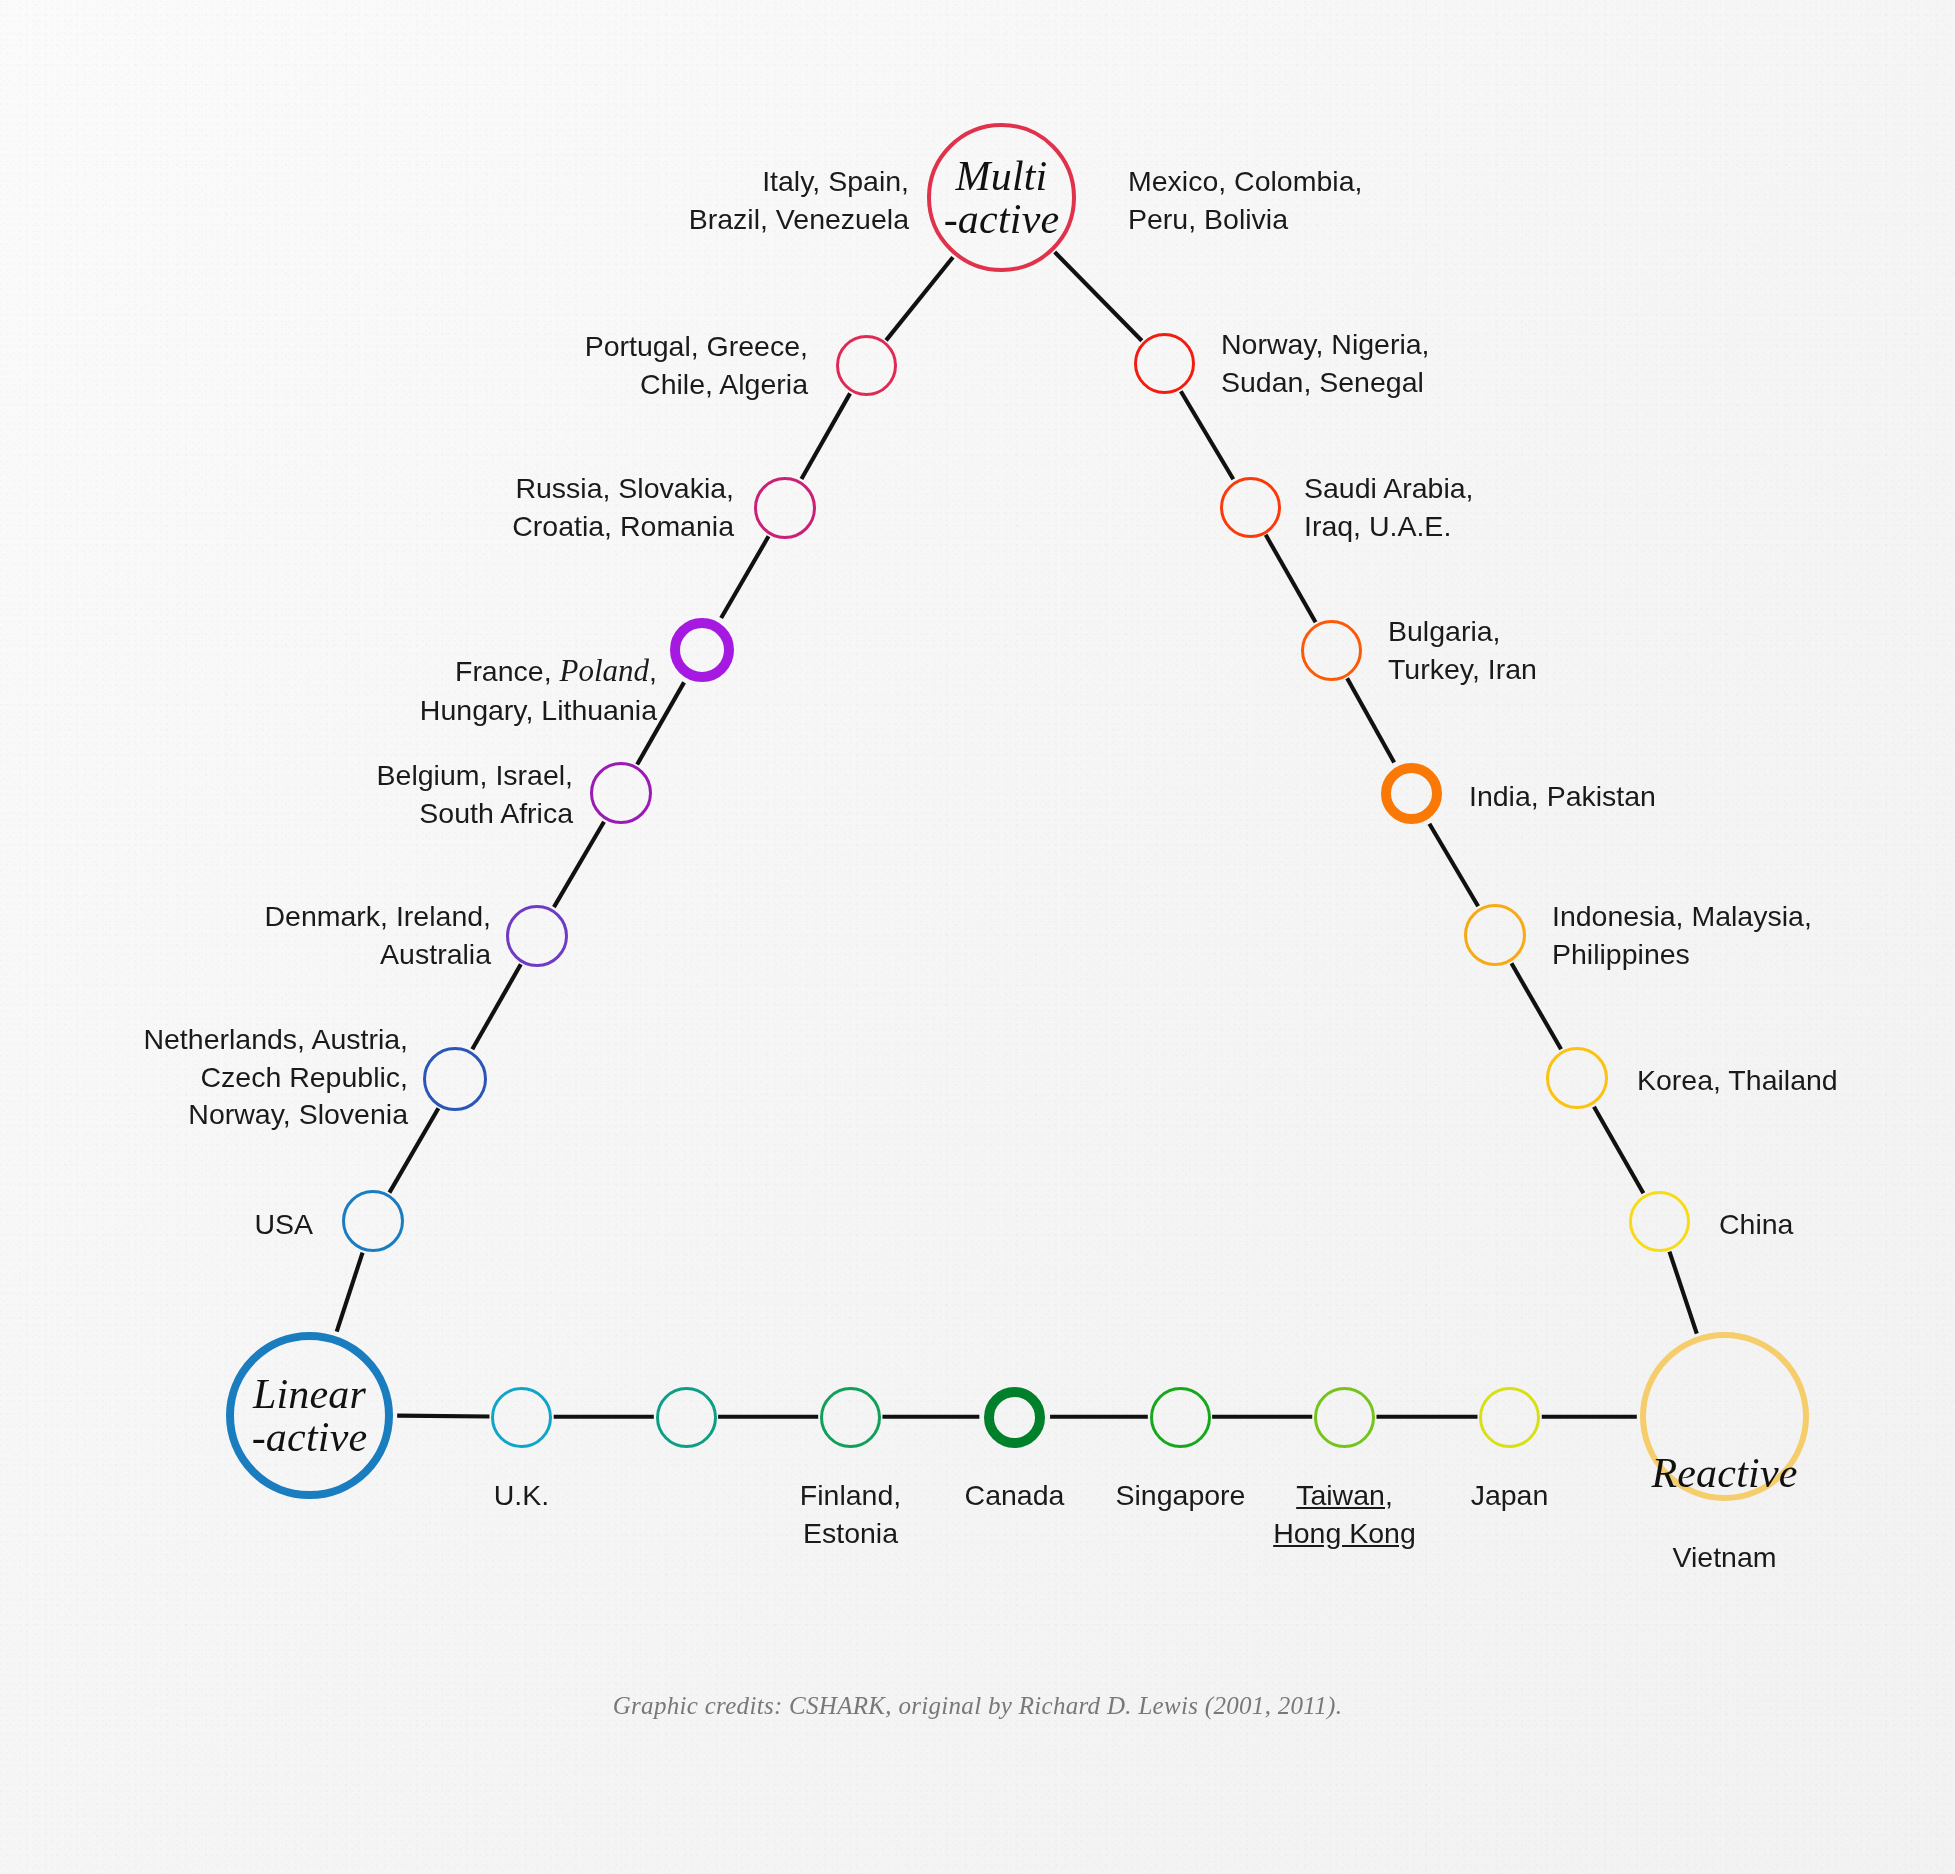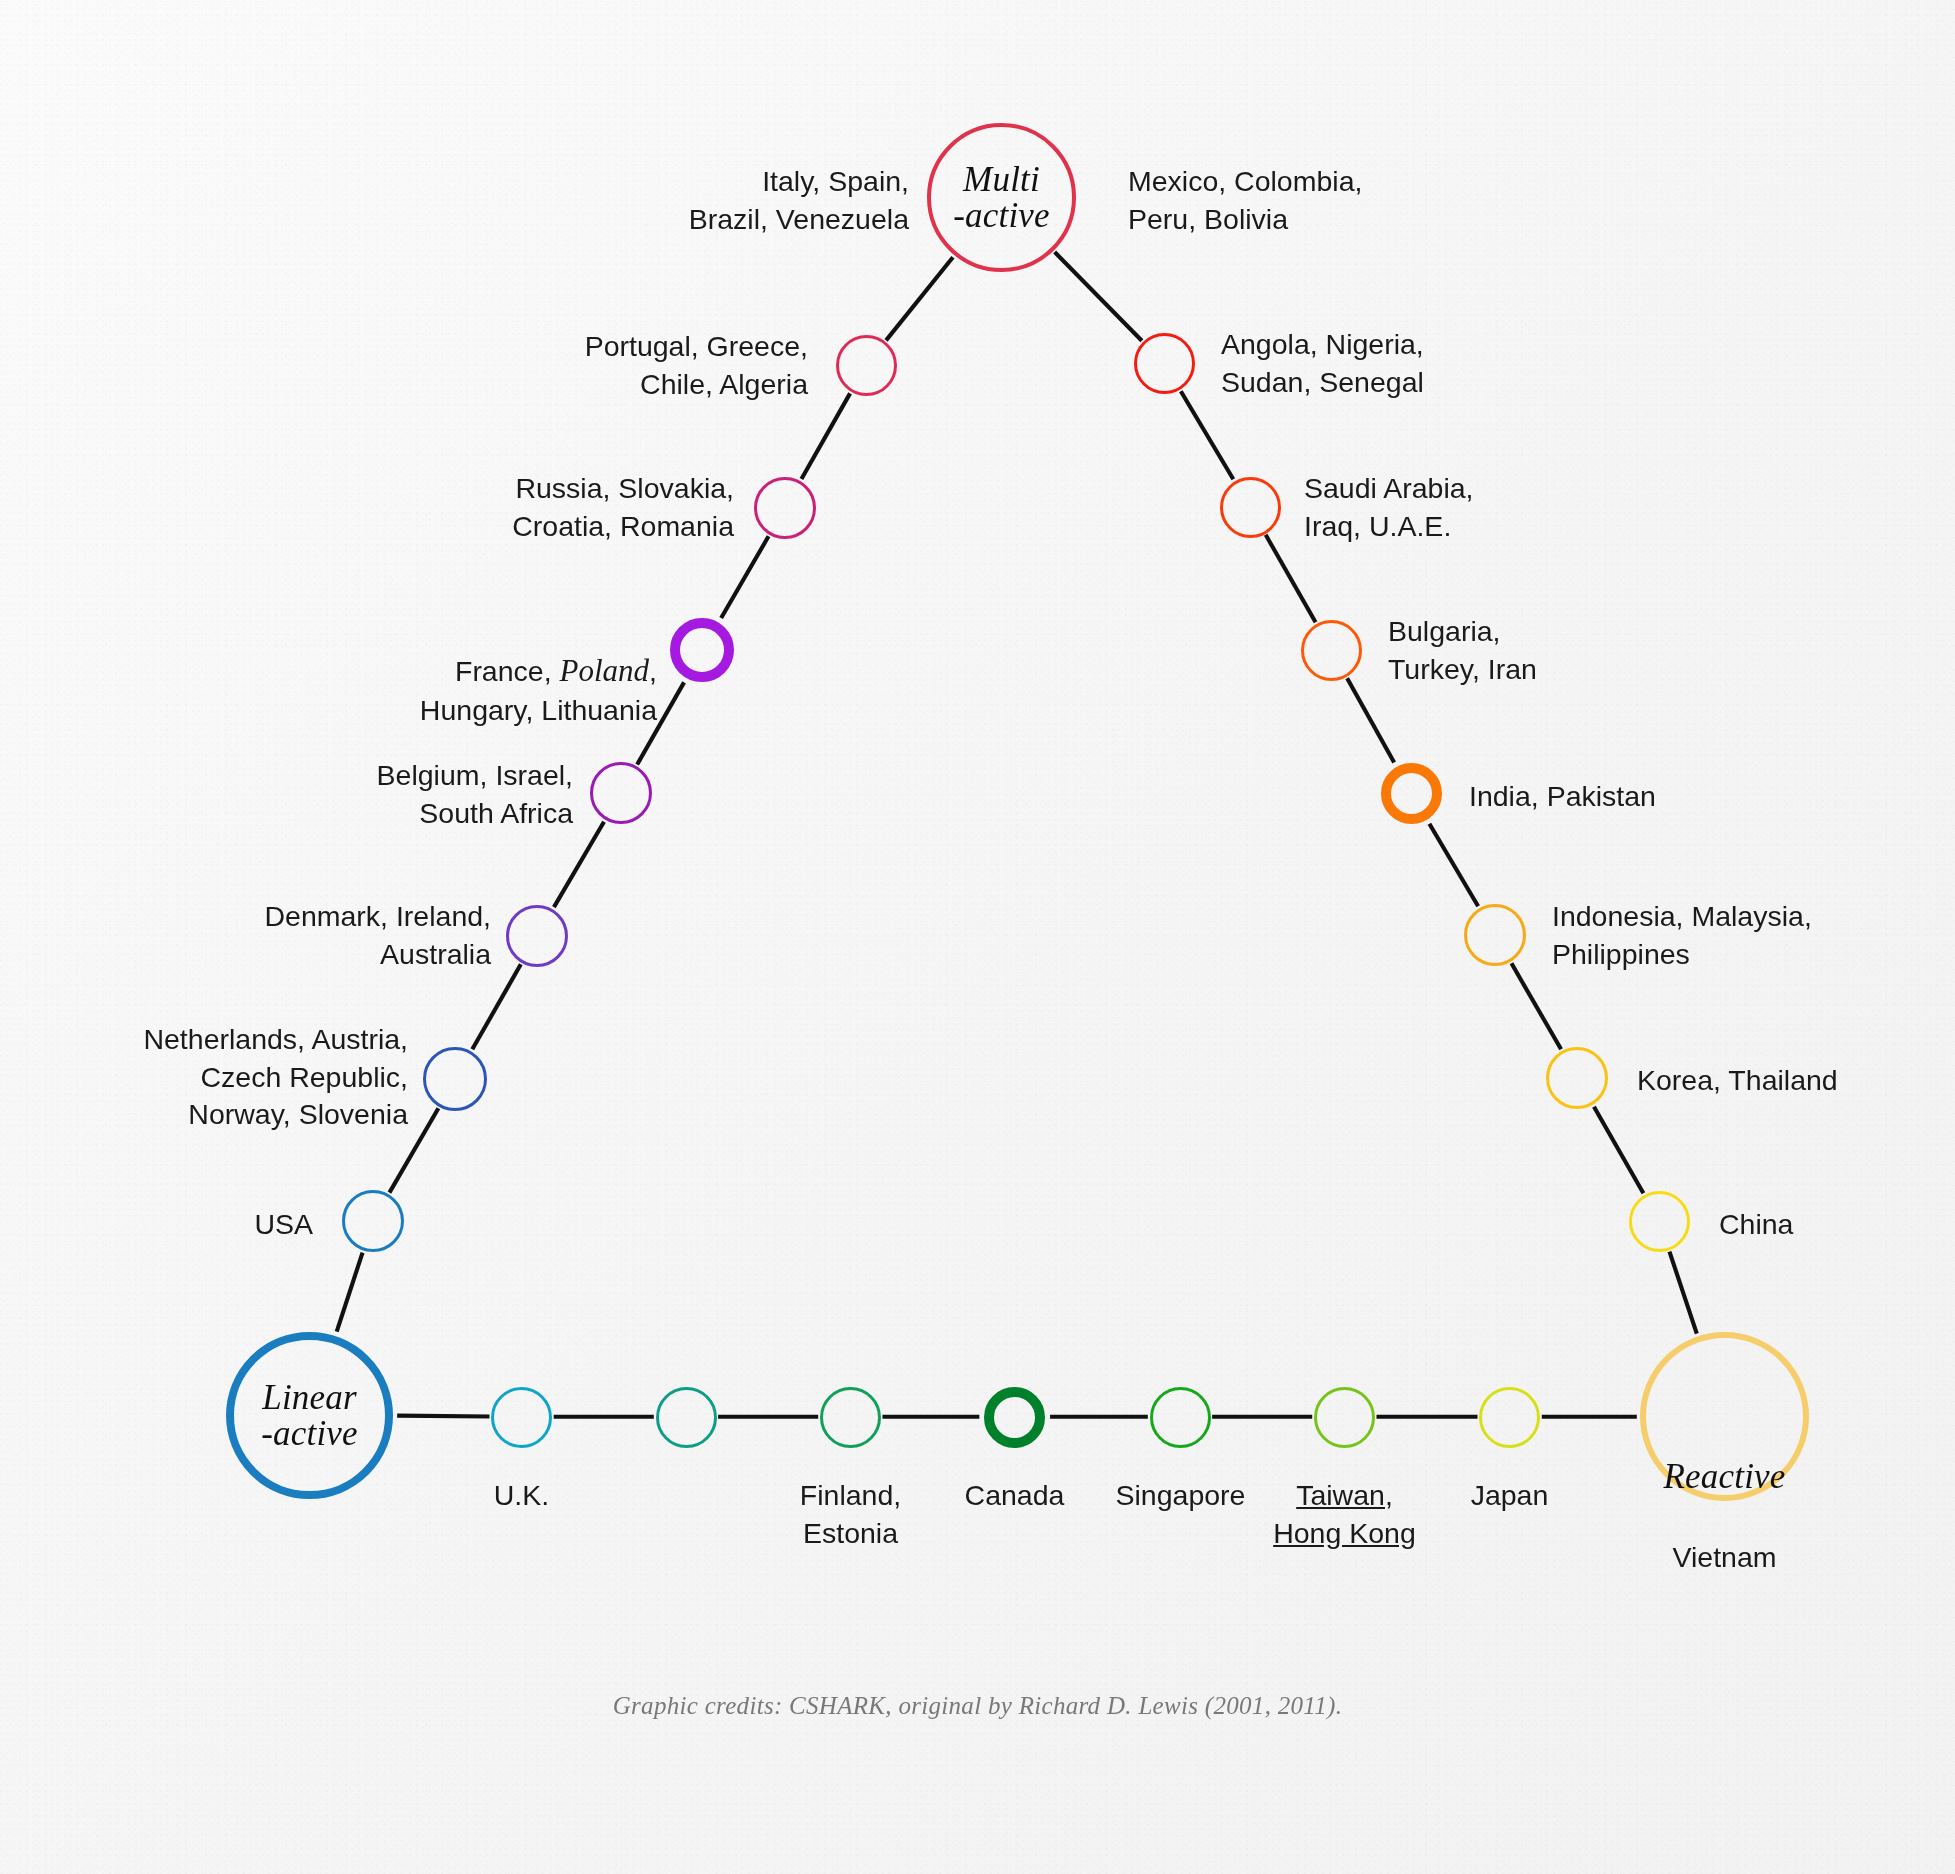--- a/index.html
+++ b/index.html
@@ -43,21 +43,21 @@
   }
   .node-title {
     font-family: "Liberation Serif", serif;
     font-style: italic;
     color: #111111;
     line-height: 1.02;
     letter-spacing: 0.2px;
     white-space: pre-line;
   }
   .anchor-title {
-    font-size: 35px;
+    font-size: 42px;
   }
   .label {
     position: absolute;
     font-family: "Liberation Sans", sans-serif;
     font-size: 28.5px;
     color: #1a1a1a;
     line-height: 1.32;
     white-space: pre-line;
     z-index: 4;
   }
@@ -169,21 +169,21 @@
 South Africa</div>
   <div class="label right" style="left:0px; top:898px; width:491px;">Denmark, Ireland,
 Australia</div>
   <div class="label right" style="left:-92px; top:1021px; width:500px;">Netherlands, Austria,
 Czech Republic,
 Norway, Slovenia</div>
   <div class="label right" style="left:83px; top:1206px; width:230px;">USA</div>
 
   <div class="label left" style="left:1128px; top:163px; width:514px;">Mexico, Colombia,
 Peru, Bolivia</div>
-  <div class="label left" style="left:1221px; top:326px; width:514px;">Angola, Nigeria,
+  <div class="label left" style="left:1221px; top:326px; width:514px;">Norway, Nigeria,
 Sudan, Senegal</div>
   <div class="label left" style="left:1304px; top:470px; width:514px;">Saudi Arabia,
 Iraq, U.A.E.</div>
   <div class="label left" style="left:1388px; top:613px; width:514px;">Bulgaria,
 Turkey, Iran</div>
   <div class="label left" style="left:1469px; top:778px; width:422px;">India, Pakistan</div>
   <div class="label left" style="left:1552px; top:898px; width:432px;">Indonesia, Malaysia,
 Philippines</div>
   <div class="label left" style="left:1637px; top:1062px; width:386px;">Korea, Thailand</div>
   <div class="label left" style="left:1719px; top:1206px; width:211px;">China</div>

